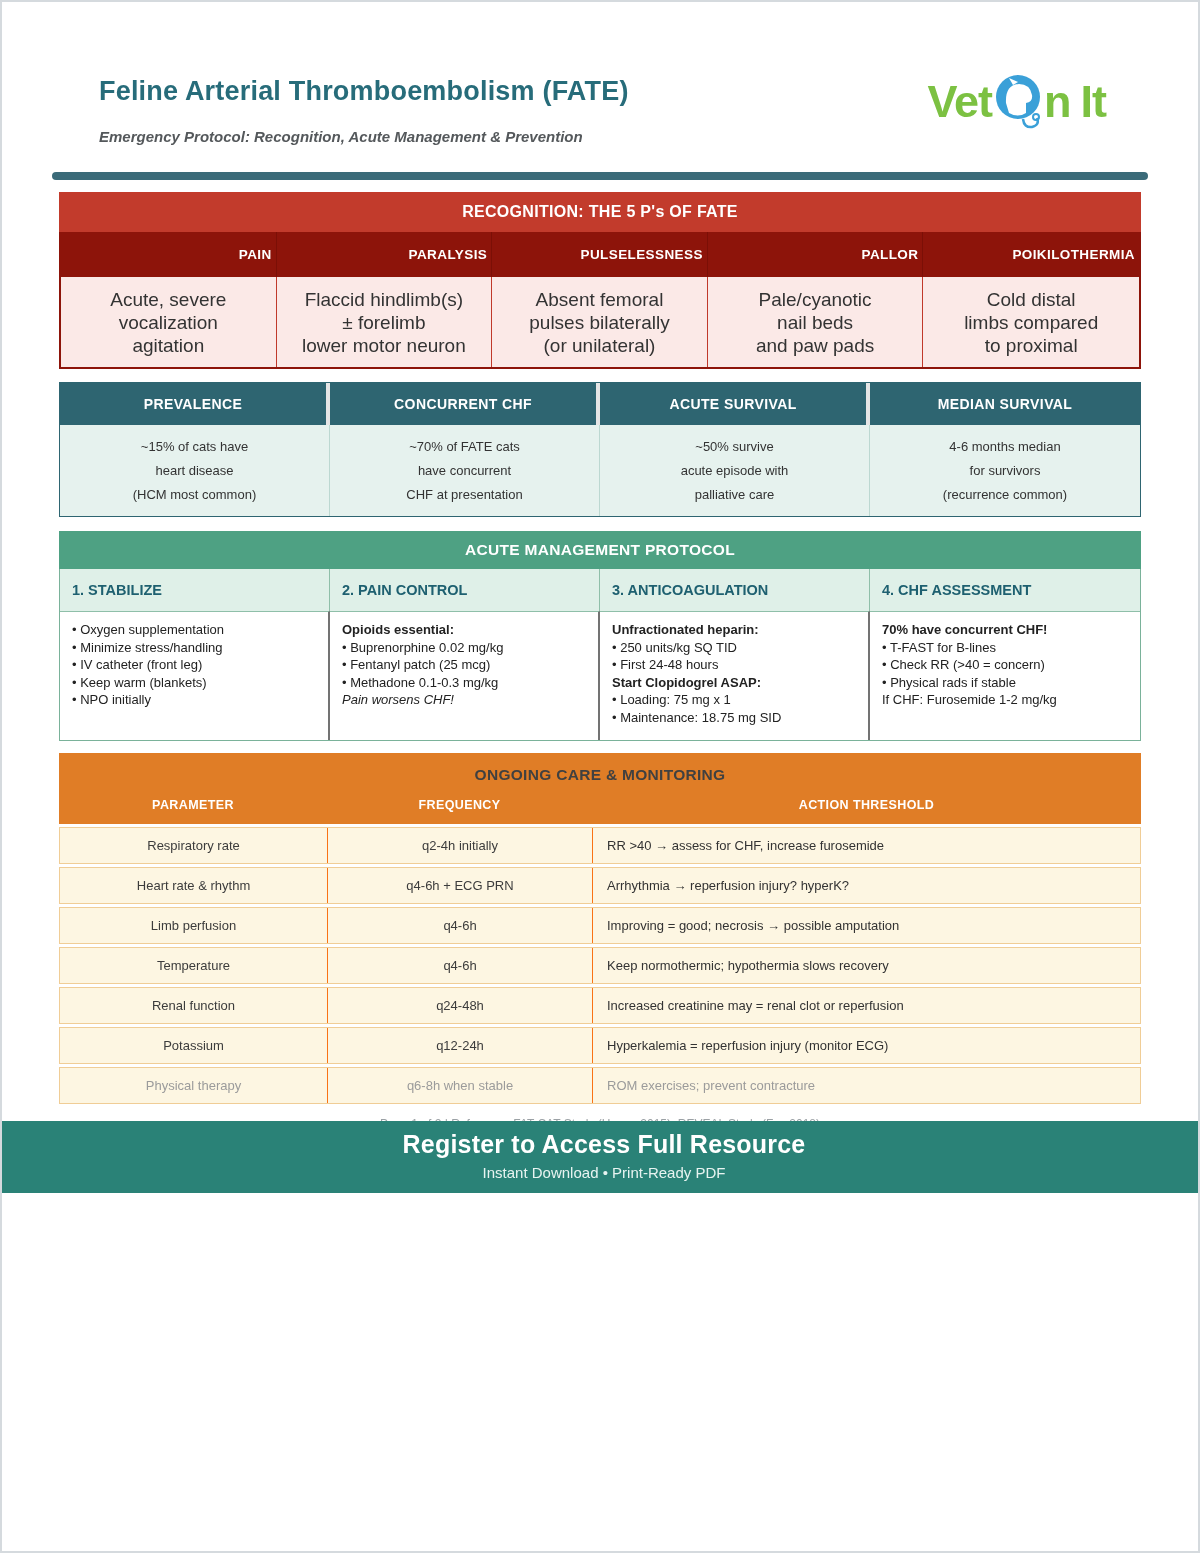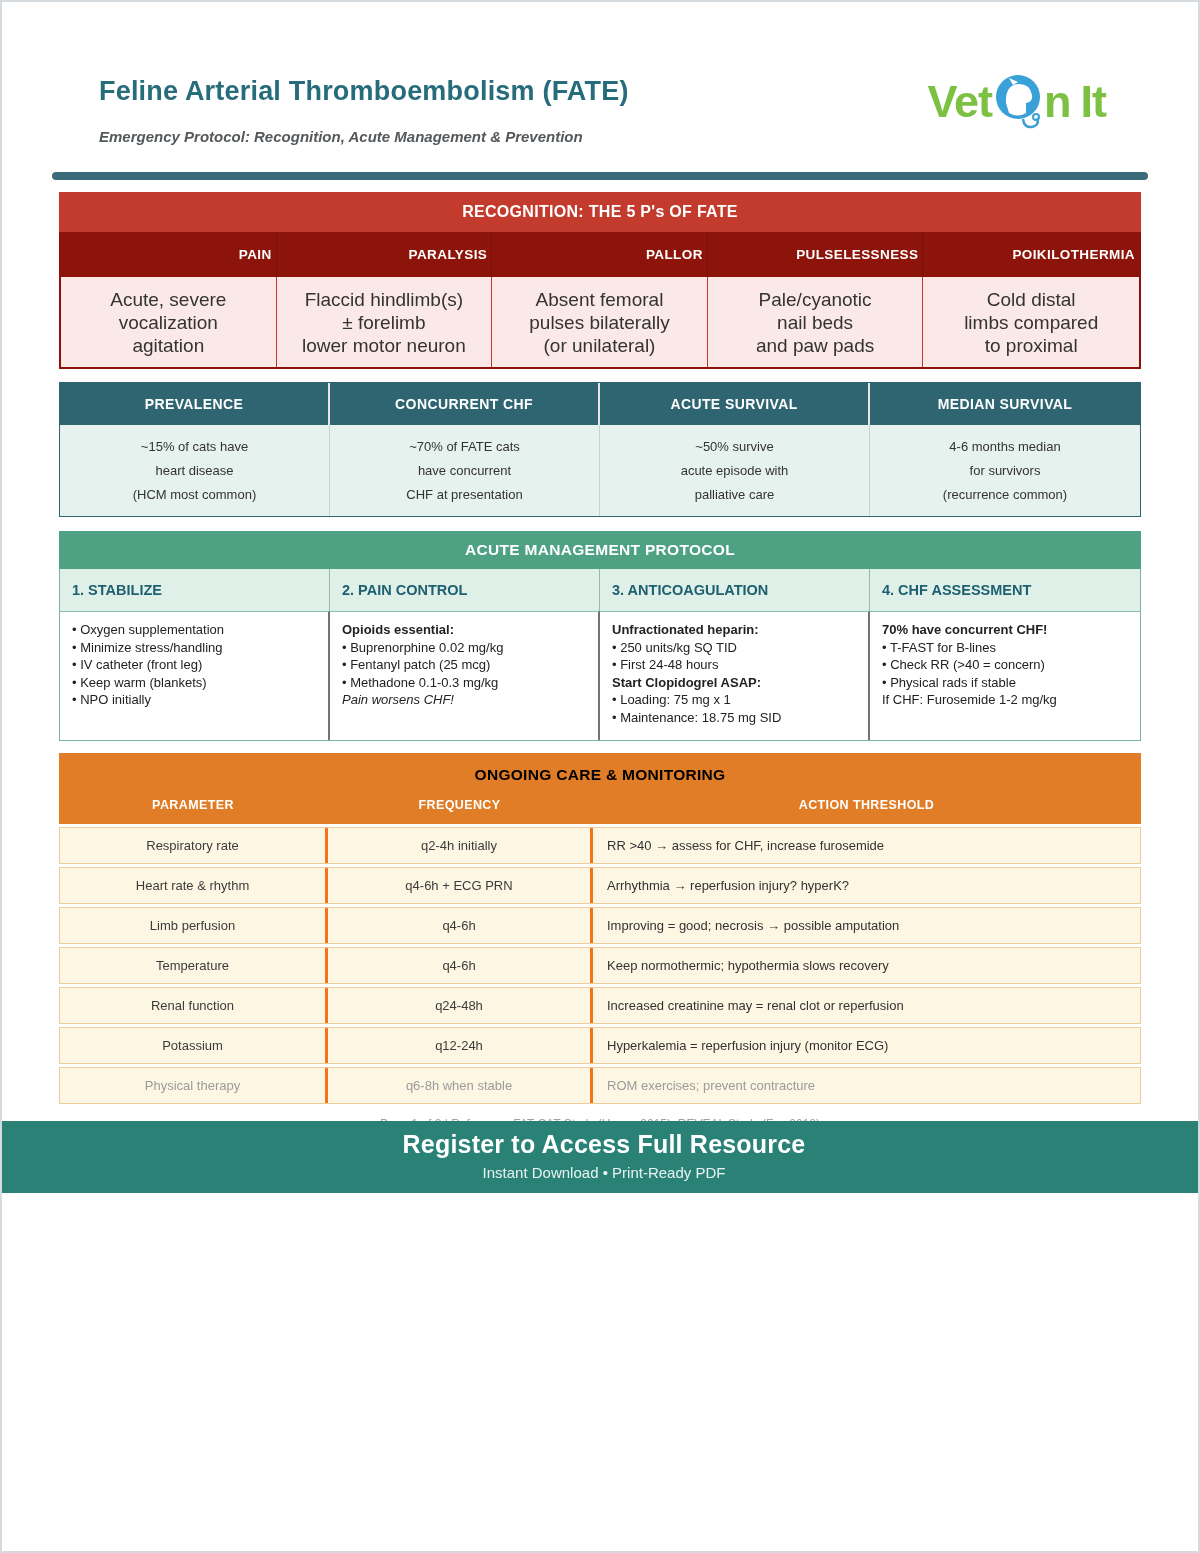--- a/index.html
+++ b/index.html
@@ -28,45 +28,45 @@
   .rec-head{background:#8d140a;}
   .rec-head .cell{color:#fff;font-weight:bold;font-size:13.5px;text-align:right;padding:15px 4px;border-right:1px solid #7b0f06;letter-spacing:.4px;}
   .rec-head .cell:last-child{border-right:none;}
   .rec-table{border:2px solid #8d140a;border-top:none;}
   .rec-body{background:#fbe9e7;}
   .rec-body .cell{text-align:center;font-size:19px;line-height:23px;padding:11px 6px 10px 6px;border-right:1.5px solid #c0392b;color:#333;}
   .rec-body .cell:last-child{border-right:none;}
   
   .stats{margin-top:13px;border:1px solid #2e6571;}
   .stats-head{background:#2e6571;}
-  .stats-head .cell{color:#fff;font-weight:bold;font-size:14px;text-align:center;padding:13px 4px;border-right:2px solid #e5e5e5;letter-spacing:.4px;}
+  .stats-head .cell{color:#fff;font-weight:bold;font-size:14px;text-align:center;padding:13px 4px;border-right:4px solid #e5e5e5;letter-spacing:.4px;}
   .stats-head .cell:last-child{border-right:none;}
   .stats-body{background:#e6f2ee;}
   .stats-body .cell{text-align:center;font-size:13px;line-height:24px;padding:10px 6px 9px 6px;border-right:1px solid #bcd8d1;color:#333;}
   .stats-body .cell:last-child{border-right:none;}
   
   .mgmt{margin-top:14px;}
   .banner.green{background:#4ea183;font-size:15.5px;padding:10px 0;}
   .mgmt-table{border:1.5px solid #7ab29a;border-top:none;}
   .mgmt-head{background:#dff0e8;}
   .mgmt-head .cell{color:#1e6070;font-weight:bold;font-size:14.5px;text-align:left;padding:13px 6px 13px 12px;border-right:1px solid #8fbfa9;}
   .mgmt-head .cell:last-child{border-right:none;}
   .mgmt-body{background:#fff;}
   .mgmt-body .cell{font-size:13px;line-height:17.5px;padding:9px 8px 14px 12px;border-right:2px solid #737373;border-top:1px solid #8fbfa9;color:#222;}
   .mgmt-body .cell:last-child{border-right:none;}
   .ln.bold{font-weight:bold;}
   .ln.italic{font-style:italic;}
   
   .mon{margin-top:12px;}
   .mon-banner{background:#e07d26;padding-top:13px;}
-  .orange-title{color:#000000;font-weight:bold;text-align:center;font-size:15.5px;letter-spacing:.3px;}
+  .orange-title{color:#404040;font-weight:bold;text-align:center;font-size:15.5px;letter-spacing:.3px;}
   .mon-cols{display:grid;grid-template-columns:268px 265px 1fr;padding:14px 0 12px 0;}
   .mon-cols .cell{color:#fff;font-weight:bold;font-size:12.5px;text-align:center;letter-spacing:.4px;}
   .mon-row{display:grid;grid-template-columns:268px 265px 1fr;background:#fdf6e2;border:1px solid #f0cd96;margin-top:3px;}
-  .mon-row .cell{font-size:13px;padding:10px 8px;color:#3c3c3c;border-right:3px solid #f97316;display:flex;align-items:center;justify-content:center;text-align:left;}
+  .mon-row .cell{font-size:13px;padding:10px 8px;color:#3c3c3c;border-right:1px solid #f97316;display:flex;align-items:center;justify-content:center;text-align:left;}
   .mon-row .cell.action{justify-content:flex-start;text-align:left;padding-left:14px;color:#333;}
   .mon-row .cell:last-child{border-right:none;}
   .mon-row.faded .cell{color:#9b9b9b;}
   
   .footer{text-align:center;}
   .f1{margin-top:13px;font-size:12px;color:#9ba1a5;}
   .f2{margin-top:15px;font-size:10.5px;font-style:italic;color:#b9bfc2;}
   .f3{margin-top:12px;font-size:10px;color:#c8cccf;white-space:nowrap;}
   
   .register{position:absolute;left:0;right:0;top:1119px;background:#2a8277;text-align:center;color:#fff;padding:9px 0 12px 8px;cursor:pointer;}
@@ -98,22 +98,22 @@
   </div>
 
   <div class="divider"></div>
 
   <section class="sec">
     <div class="banner red">RECOGNITION: THE 5 P's OF FATE</div>
     <div class="rec-table">
       <div class="grid5 rec-head" id="recHead">
           <div class="cell">PAIN</div>
           <div class="cell">PARALYSIS</div>
+          <div class="cell">PULSELESSNESS</div>
           <div class="cell">PALLOR</div>
-          <div class="cell">PULSELESSNESS</div>
           <div class="cell">POIKILOTHERMIA</div>
         </div>
       <div class="grid5 rec-body" id="recBody">
           <div class="cell">
             <div class="ln">Acute, severe</div>
             <div class="ln">vocalization</div>
             <div class="ln">agitation</div>
           </div>
           <div class="cell">
             <div class="ln">Flaccid hindlimb(s)</div>

